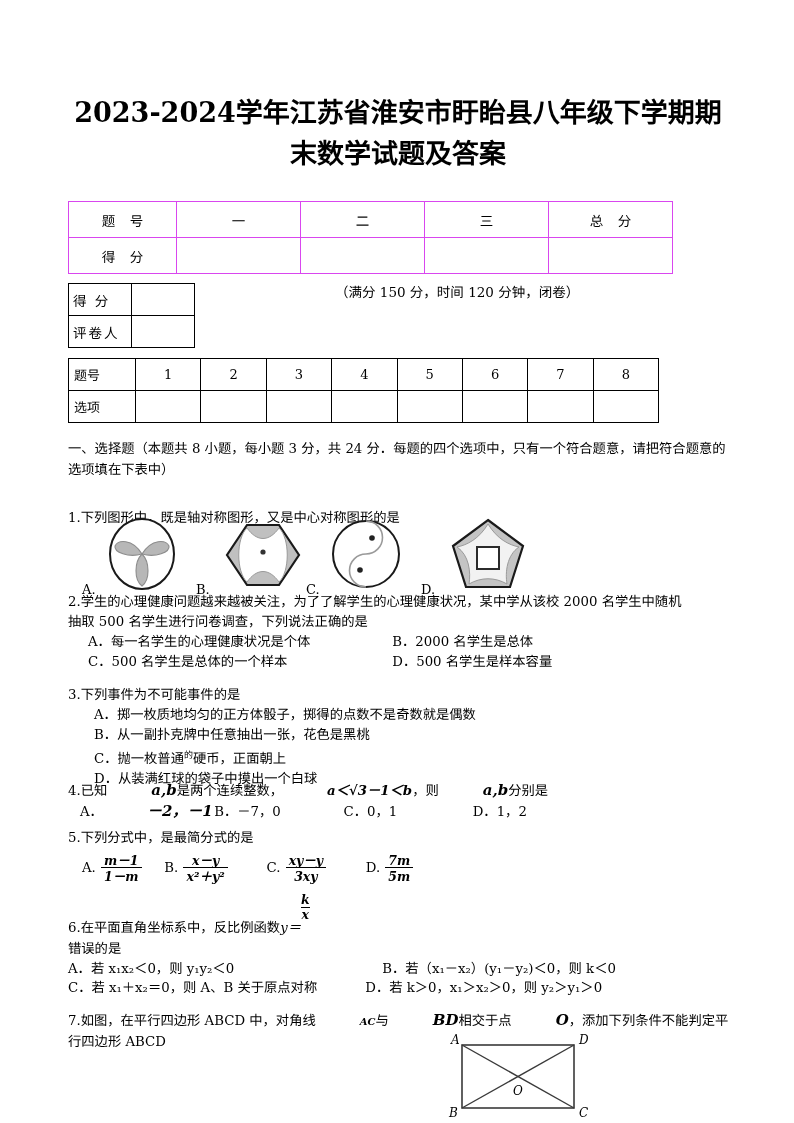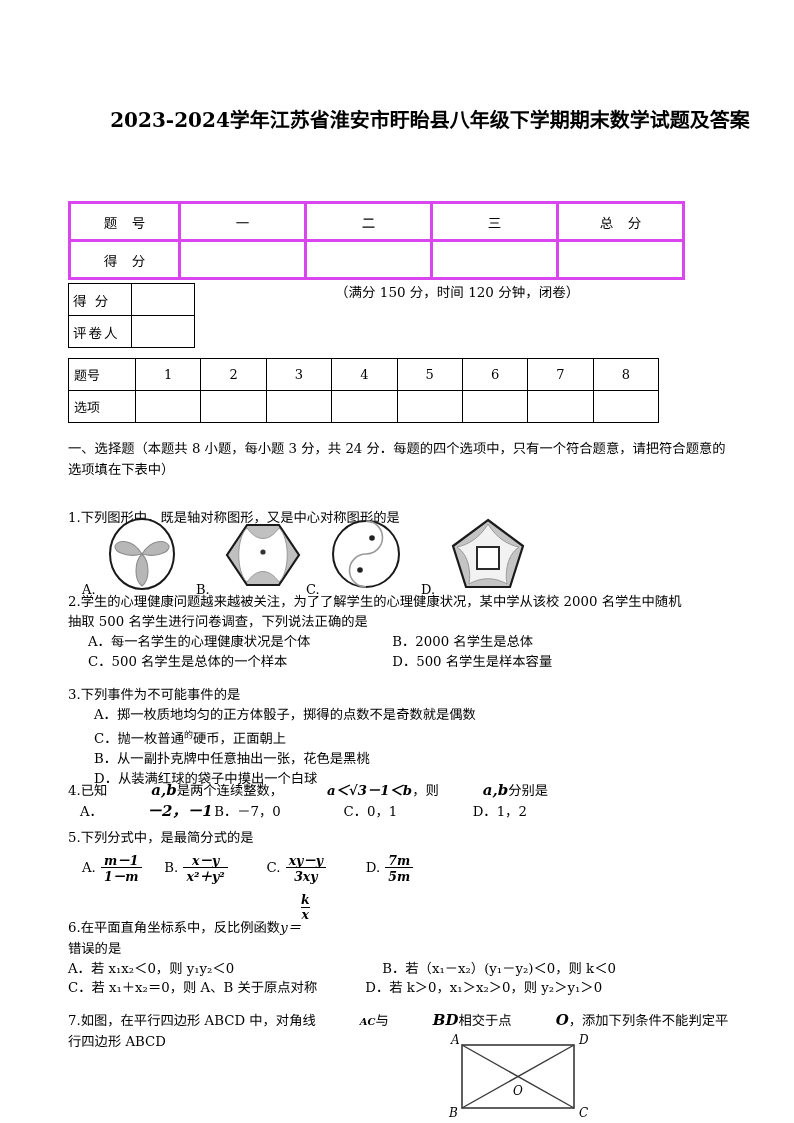--- a/index.html
+++ b/index.html
@@ -17,42 +17,41 @@
     width: 794px;
     height: 1123px;
     overflow: hidden;
     background: #ffffff;
   }
 
   
   .doc-title {
     position: absolute;
     left: 68px;
-    top: 100px;
+    top: 92px;
     width: 660px;
     font-family: "DejaVu Serif", "Liberation Serif", serif;
-    font-size: 20px;
+    font-size: 27px;
     font-weight: 700;
     line-height: 41px;
     text-align: center;
     letter-spacing: 0px;
-    margin-left: 32px;
   }
 
   
   .score-table {
     position: absolute;
     left: 68px;
     top: 201px;
     width: 591px;
     border-collapse: collapse;
     table-layout: fixed;
   }
   .score-table td {
-    border: 3px solid #d946ef;
+    border: 1px solid #d946ef;
     height: 33px;
     text-align: center;
     vertical-align: middle;
     font-family: "DejaVu Serif", "Liberation Serif", serif;
     font-size: 13.5px;
     letter-spacing: 5px;
     text-indent: 5px;
   }
   .score-table .c0 { width: 105px; }
   .score-table .cx { width: 121px; }
@@ -313,24 +312,24 @@
     </div>
     <div class="opt-row">
       <span class="opt" style="width:300px; padding-left:20px;">C．500 名学生是总体的一个样本</span>
       <span class="opt">D．500 名学生是样本容量</span>
     </div>
   </div>
 
   <div class="q-block" style="left:68px; top:685px; width:665px;">
     <div>3.下列事件为不可能事件的是</div>
     <div style="padding-left:26px;">A．掷一枚质地均匀的正方体骰子，掷得的点数不是奇数就是偶数</div>
+    <div style="padding-left:26px;">B．从一副扑克牌中任意抽出一张，花色是黑桃</div>
     <div style="padding-left:26px;">
       <span>C．抛一枚普通</span><sup style="font-size:9px;">的</sup><span>硬币，正面朝上</span>
     </div>
-    <div style="padding-left:26px;">B．从一副扑克牌中任意抽出一张，花色是黑桃</div>
     <div style="padding-left:26px;">D．从装满红球的袋子中摸出一个白球</div>
   </div>
 
   <div class="q-block" style="left:68px; top:780px; width:665px;">
     <div>
       <span>4.已知</span><span class="bd" style="font-size:15px;">a,b</span><span>是两个连续整数，</span><span class="bd">a＜√3－1＜b</span><span>，则</span><span class="bd" style="font-size:15px;">a,b</span><span>分别是</span>
     </div>
     <div class="opt-row" style="padding-left:12px;">
       <span class="opt" style="width:130px;">
         <span>A．</span><span class="bd" style="font-size:15px;">－2，－1</span>

